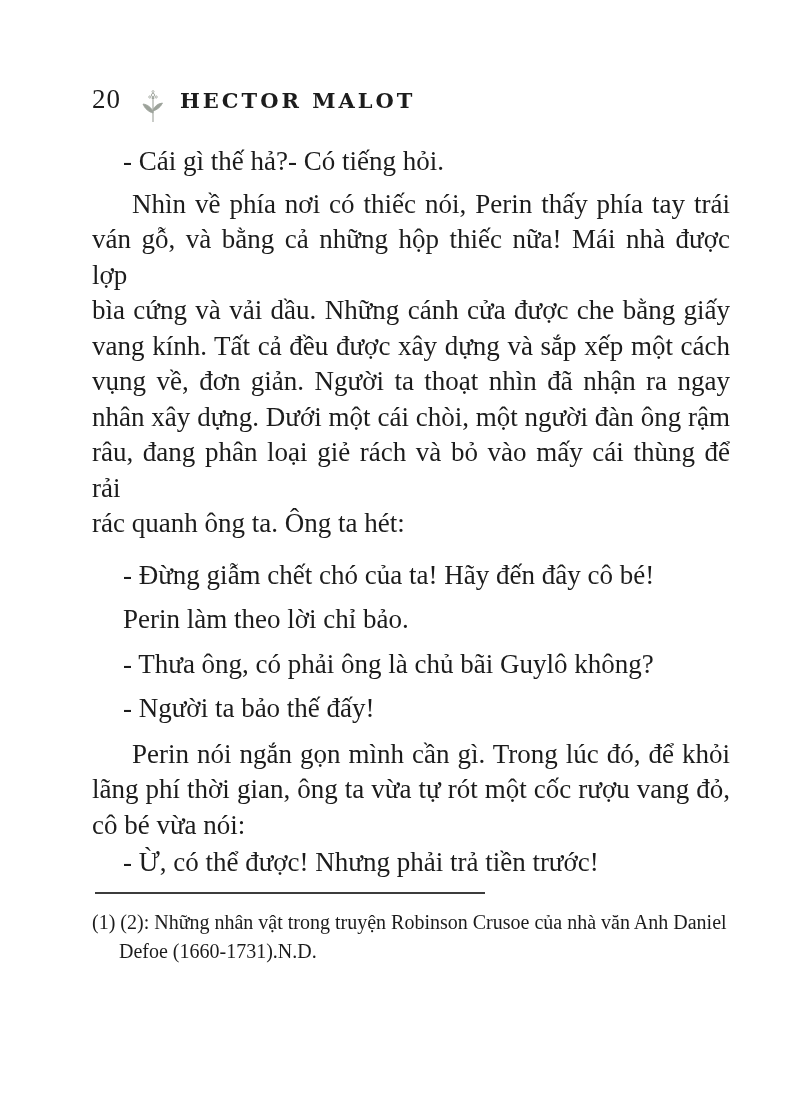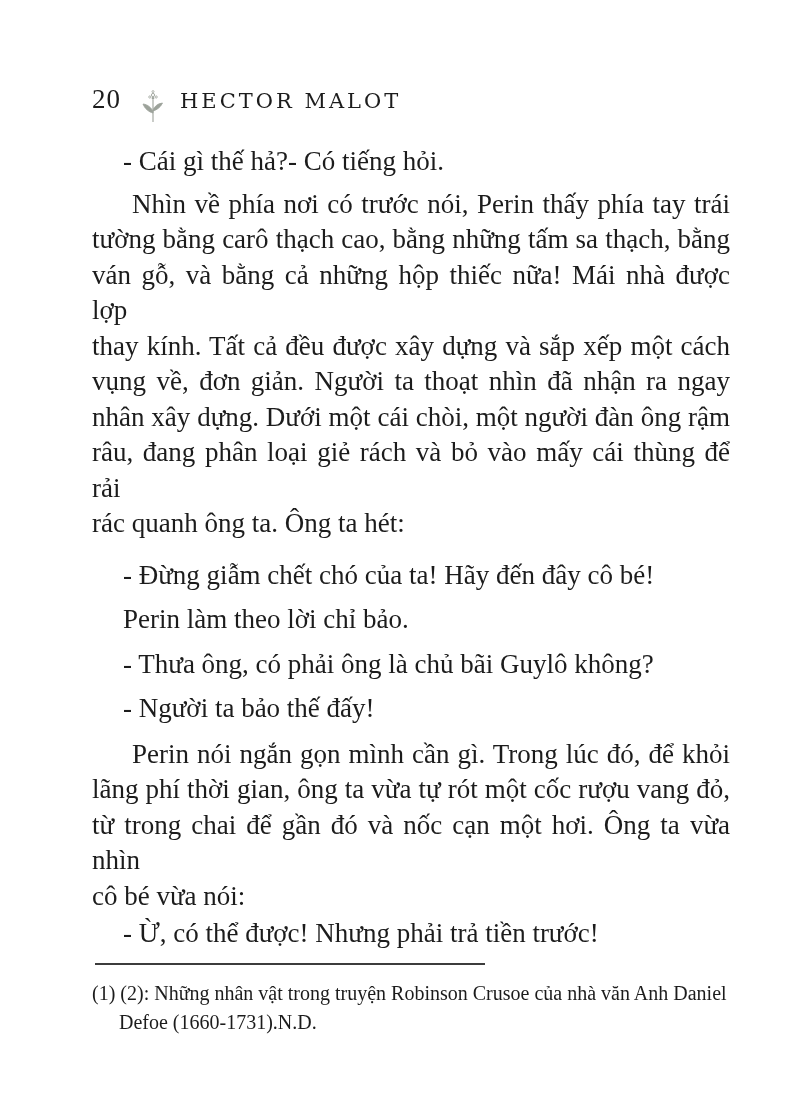--- a/index.html
+++ b/index.html
@@ -31,21 +31,21 @@
   }
   .orn {
     align-self: center;
     width: 24px; height: 36px;
     margin: 0 15px 0 20px;
     position: relative; top: 5px;
     flex: 0 0 auto;
   }
   .booktitle {
     font-family: "DejaVu Serif", serif;
-    font-weight: 400;
+    font-weight: 700;
     font-size: 21px;
     letter-spacing: 3px;
   }
   
   .t { font-size: 27px; line-height: 35.5px; }
   .jl { text-align: justify; text-align-last: justify; text-justify: inter-word; }
   .ind { text-indent: 40px; }
   .dlg { text-indent: 31px; }
   .mb9 { margin-bottom: 9px; }
   sup.note {
@@ -93,39 +93,38 @@
           <circle cx="12" cy="9.3" r="0.8"></circle>
         </g>
       </svg>
     </span>
     <span class="booktitle">HECTOR MALOT</span>
   </div>
 
   <div class="t dlg d1">- Cái gì thế hả?- Có tiếng hỏi.</div>
 
   <div class="p1">
-    <div class="t jl ind">Nhìn về phía nơi có trước nói, Perin thấy phía tay trái</div>
-    <div class="t jl">tường bằng carô thạch cao, bằng những tấm sa thạch, bằng</div>
+    <div class="t jl ind">Nhìn về phía nơi có thiếc nói, Perin thấy phía tay trái</div>
     <div class="t jl">ván gỗ, và bằng cả những hộp thiếc nữa! Mái nhà được lợp</div>
-    <div class="t jl">thay kính. Tất cả đều được xây dựng và sắp xếp một cách</div>
+    <div class="t jl">bìa cứng và vải dầu. Những cánh cửa được che bằng giấy</div>
+    <div class="t jl">vang kính. Tất cả đều được xây dựng và sắp xếp một cách</div>
     <div class="t jl">vụng về, đơn giản. Người ta thoạt nhìn đã nhận ra ngay</div>
     <div class="t jl">nhân xây dựng. Dưới một cái chòi, một người đàn ông rậm</div>
     <div class="t jl">râu, đang phân loại giẻ rách và bỏ vào mấy cái thùng để rải</div>
     <div class="t">rác quanh ông ta. Ông ta hét:</div>
   </div>
 
   <div class="t dlg d2 mb9">- Đừng giẫm chết chó của ta! Hãy đến đây cô bé!</div>
   <div class="t dlg mb9">Perin làm theo lời chỉ bảo.</div>
   <div class="t dlg mb9">- Thưa ông, có phải ông là chủ bãi Guylô không?</div>
   <div class="t dlg mb9">- Người ta bảo thế đấy!</div>
 
   <div class="p2">
     <div class="t jl ind">Perin nói ngắn gọn mình cần gì. Trong lúc đó, để khỏi</div>
     <div class="t jl">lãng phí thời gian, ông ta vừa tự rót một cốc rượu vang đỏ,</div>
-    <div class="t jl">từ trong chai để gần đó và nốc cạn một hơi. Ông ta vừa nhìn</div>
     <div class="t">cô bé vừa nói:</div>
   </div>
 
   <div class="t dlg d5">- Ừ, có thể được! Nhưng phải trả tiền trước!</div>
 
   <hr class="fnrule">
   <div class="footnote">
     <div>(1) (2): Những nhân vật trong truyện Robinson Crusoe của nhà văn Anh Daniel</div>
     <div class="fn2">Defoe (1660-1731).N.D.</div>
   </div>

